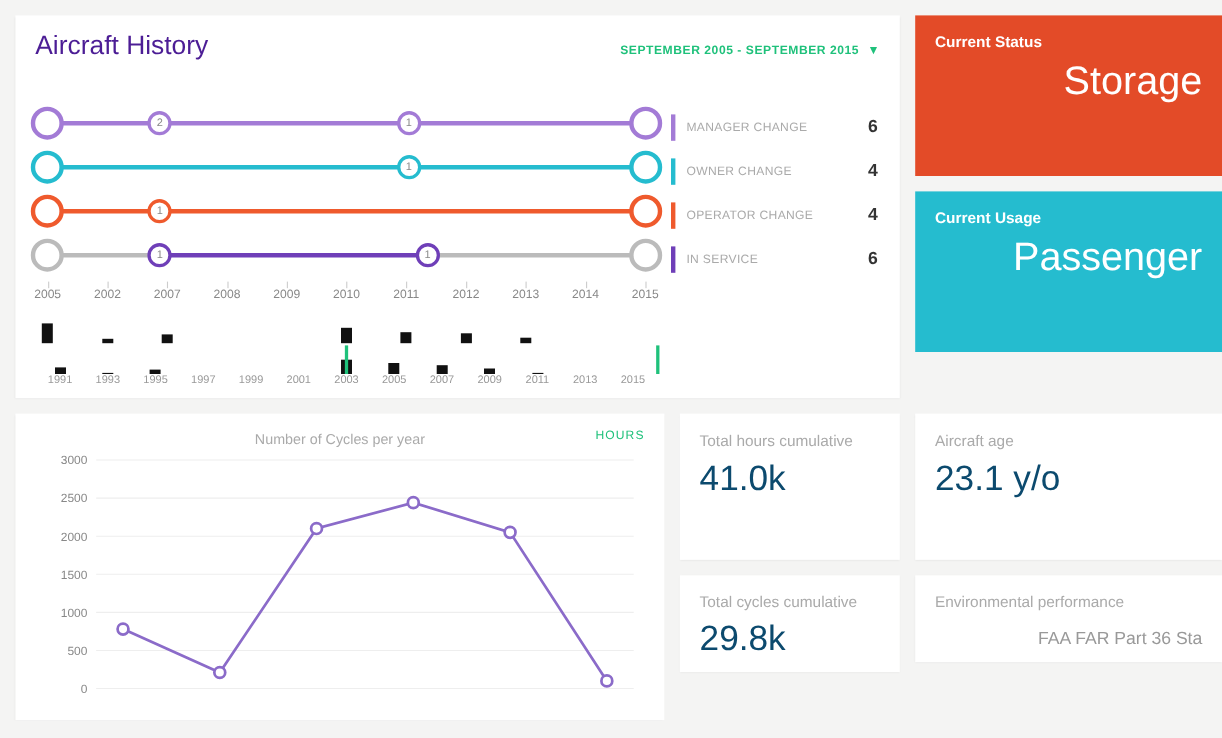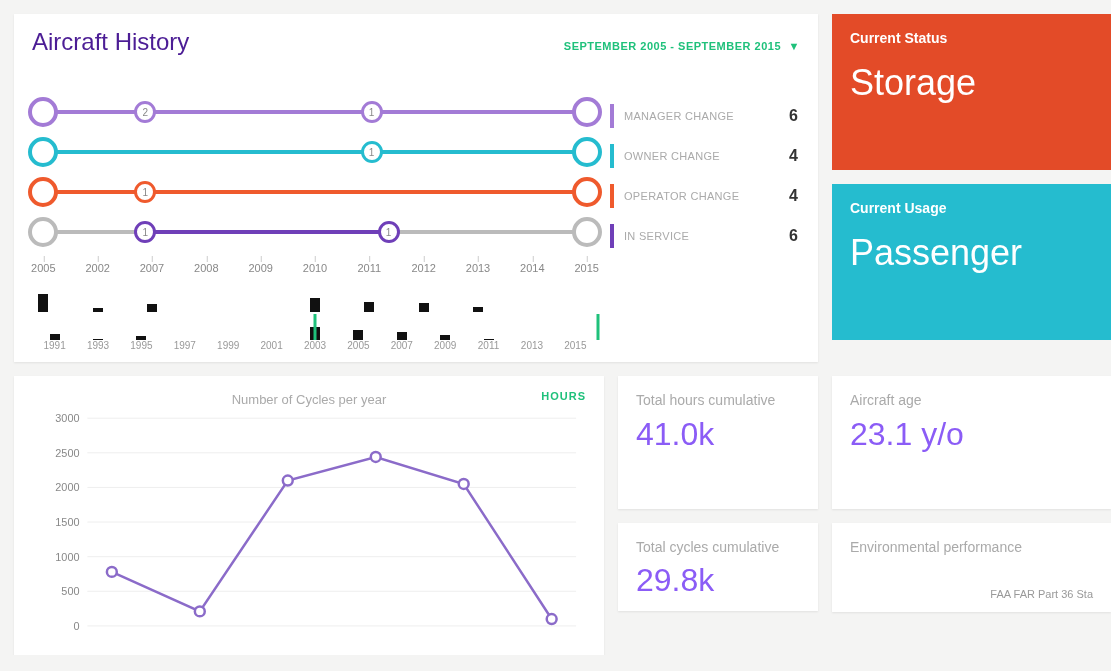--- a/index.html
+++ b/index.html
@@ -76,39 +76,39 @@
   .legend-row { display:flex; align-items:center; height:40px; }
   .legend-swatch { width:4px; height:24px; margin-right:10px; }
   .legend-label { flex:1; font-size:11px; color:#aaa; letter-spacing:0.3px;}
   .legend-count { font-size:16px; font-weight:700; color:#333; padding-right:2px;}
 
   .status-col { display:flex; flex-direction:column; gap:14px; }
   .status-card { padding:16px 18px; color:#fff; }
   .status-card.red { background:#e34b28; }
   .status-card.teal { background:#25bccf; }
   .status-card .small { font-size:14px; font-weight:600;}
-  .status-card .big { font-size:36px; font-weight:400; margin-top:16px;}
+  .status-card .big { font-size:36px; font-weight:400; margin-top:6px;text-align:right;}
 
   .usage-card {
     grid-column: 1;
     padding: 14px 18px 8px 18px;
     position:relative;
   }
   .usage-title { color:#1fc17b; font-weight:300; font-size:24px;}
   .usage-sub { text-align:center; font-size:13px; color:#aaa; margin-top:2px;}
-  .chip-hours{ position:absolute; top:14px; right:18px; color:#1fc17b; font-size:11px; font-weight:700; letter-spacing:1px;}
+  .chip-hours{ position:absolute; top:14px; right:18px; color:#1fc17b; font-size:11px; font-weight:400; letter-spacing:1px;}
   .chart-svg { width:100%; height:240px; display:block;}
   .chart-svg text { font-size:11px; fill:#888;}
 
   .metrics-col { grid-column:2; display:flex; flex-direction:column; gap:14px;}
   .age-col { grid-column:3; display:flex; flex-direction:column; gap:14px;}
   .metric-card { padding:16px 18px;}
   .metric-card .small { font-size:14px; color:#aaa; font-weight:500; line-height:1.25;}
-  .metric-card .big { font-size:32px; font-weight:400; color:#8b5cf6; margin-top:6px;}
-  .env-card .line { font-size:11px; color:#999; text-align:right; margin-top:32px;}
+  .metric-card .big { font-size:32px; font-weight:400; color:#0c4a6e; margin-top:6px;}
+  .env-card .line { font-size:16px; color:#999; text-align:right; margin-top:16px;}
 </style>
 </head>
 <body>
 
 <div class="page">
 
   <div class="card history-card">
     <div class="history-title">Aircraft History</div>
     <div class="date-range">
       <span>SEPTEMBER 2005 - SEPTEMBER 2015</span>

